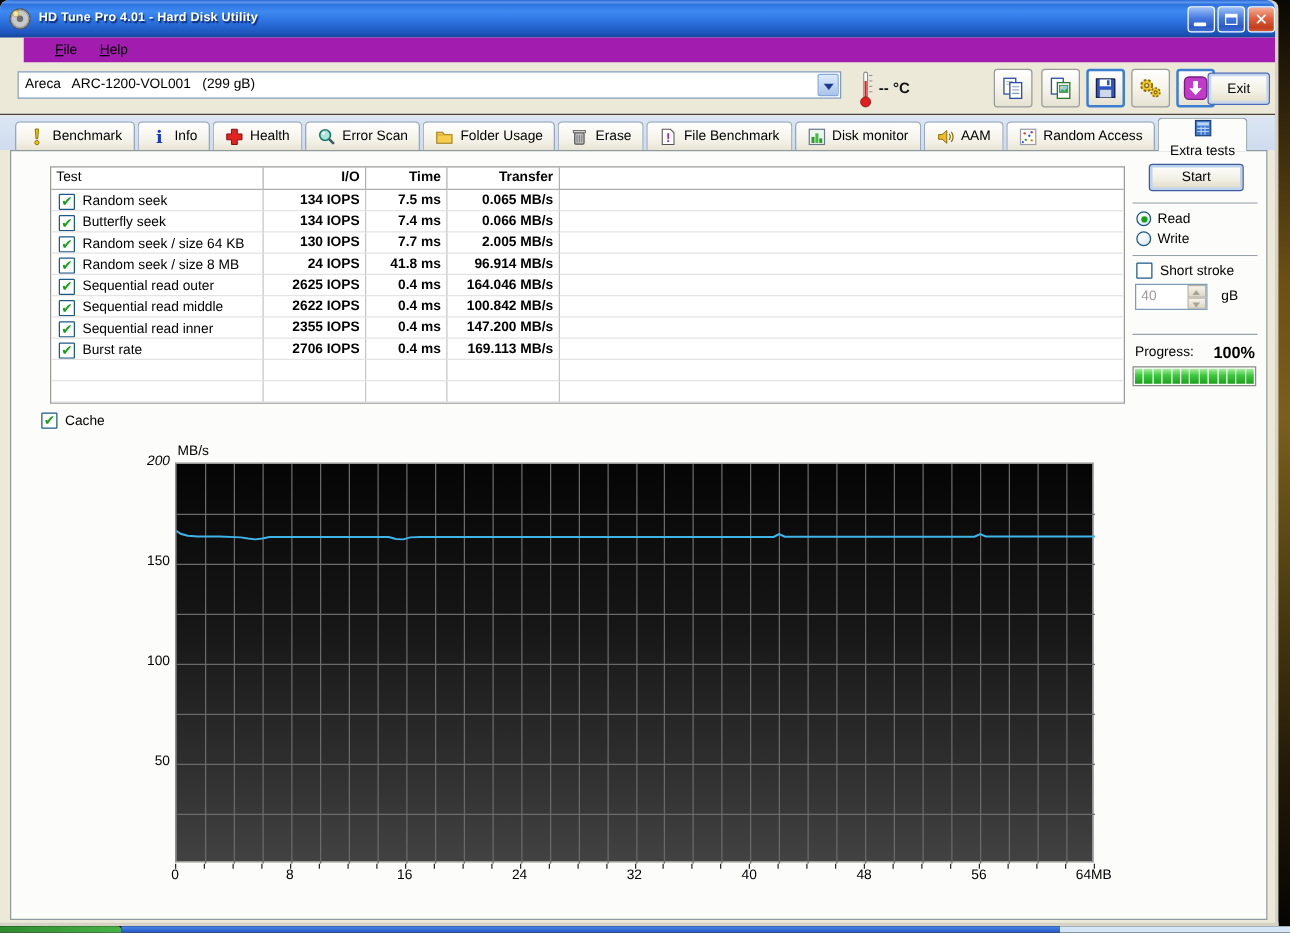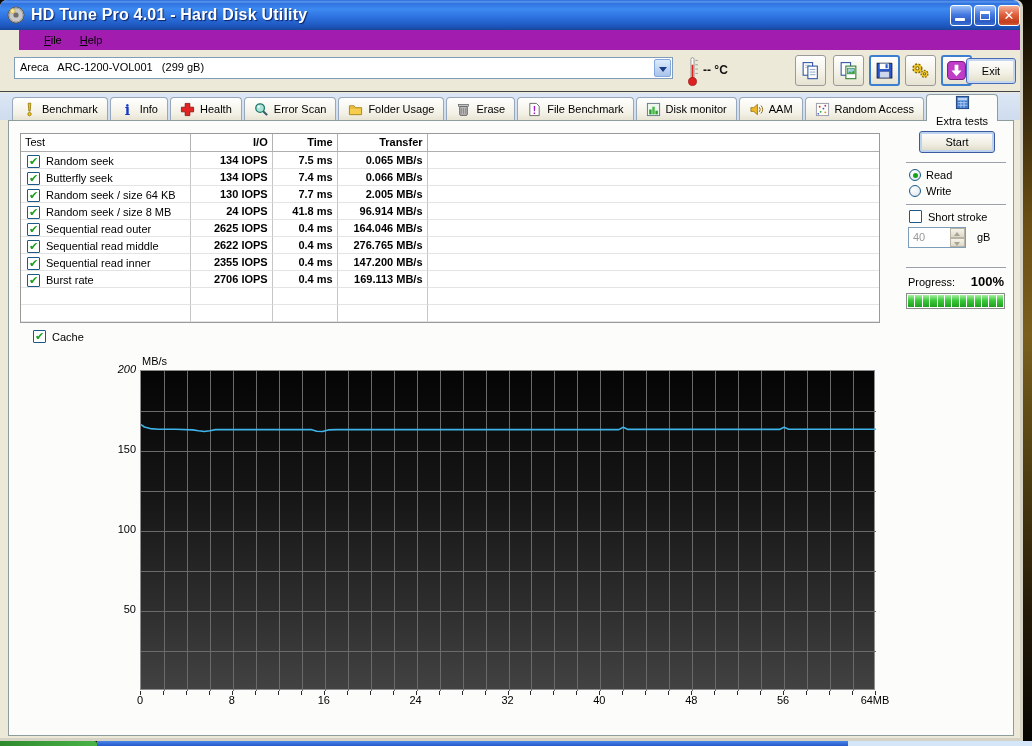--- a/index.html
+++ b/index.html
@@ -5,21 +5,21 @@
   html,body{margin:0;padding:0;width:1032px;height:746px;overflow:hidden;
     font-family:"Liberation Sans","DejaVu Sans",sans-serif;
     background:linear-gradient(180deg,#0a0804 0%,#241a08 8%,#6b4f15 30%,#7a5f1e 45%,#564414 60%,#241a08 82%,#050403 100%);}
   *{box-sizing:border-box;}
   .window{position:absolute;left:0;top:0;width:1023px;height:741px;background:#ece9d8;
     border-right:3px solid #d6d2c6;border-bottom:3px solid #d6d2c6;border-radius:7px 7px 0 0;}
   
   .titlebar{position:absolute;left:0;top:0;right:0;height:30px;border-radius:7px 7px 0 0;
     background:linear-gradient(180deg,#2b67d9 0%,#5a97ee 6%,#2f73e0 12%,#3d8af0 30%,#2e74e2 55%,#1d55bc 88%,#164798 100%);}
   .app-icon{position:absolute;left:7px;top:6px;width:18px;height:18px;}
-  .title-text{position:absolute;left:31px;top:0;line-height:29px;color:#fff;font-weight:bold;font-size:16px;
+  .title-text{position:absolute;left:31px;top:0;line-height:29px;color:#fff;font-weight:bold;font-size:10px;
     text-shadow:1px 1px 1px rgba(5,25,90,.9);letter-spacing:.2px;}
   .tb-btn{position:absolute;top:5px;width:22px;height:21px;border:1px solid #fff;border-radius:3px;cursor:default;}
   .btn-blue{background:linear-gradient(180deg,#9cc0f8 0%,#477ae0 45%,#2c5ac4 80%,#3a6ed4 100%);}
   .btn-red{background:linear-gradient(180deg,#f4b09a 0%,#e0613e 45%,#c23d1c 85%,#d65a36 100%);}
   .glyph-min{position:absolute;left:4px;bottom:4px;width:10px;height:3px;background:#fff;border-radius:1px;}
   .glyph-restore{position:absolute;left:5px;top:5px;width:10px;height:9px;border:1px solid #fff;border-top:3px solid #fff;background:transparent;}
   .glyph-close{position:absolute;left:0;top:0;width:100%;text-align:center;color:#fff;font-size:13px;line-height:19px;font-weight:bold;}
   
   .menubar{position:absolute;left:0;top:30px;right:0;height:20px;background:#a21caf;padding-left:16px;margin-left:19px;}
   .menu-item{display:inline-block;padding:3px 9px 2px 9px;font-size:11px;color:#000;}
@@ -48,21 +48,21 @@
   .tabs{position:absolute;left:12px;bottom:0;display:flex;align-items:flex-end;gap:2px;}
   .tab{display:flex;align-items:center;gap:5px;height:23px;padding:0 9px;font-size:11px;color:#000;
     background:linear-gradient(180deg,#ffffff 0%,#f3f1e6 70%,#e8e4d4 100%);
     border:1px solid #98a8bc;border-bottom:none;border-radius:4px 4px 0 0;position:relative;}
   .tab.active{height:27px;background:#fcfcfa;z-index:6;border-color:#8f9c9e;margin-bottom:-1px;padding-bottom:1px;flex-direction:column;}
   .tab-icon{width:15px;height:15px;display:inline-block;}
   .tab-icon svg{width:15px;height:15px;}
   
   .panel{position:absolute;left:8px;top:120px;width:1006px;height:616px;background:#fcfcfa;border:1px solid #8f9c9e;z-index:2;}
   
-  .rtable{position:absolute;left:20px;top:133px;width:860px;background:#fff;border:1px solid #9a9a9a;z-index:3;font-size:11px;}
+  .rtable{position:absolute;left:40px;top:133px;width:860px;background:#fff;border:1px solid #9a9a9a;z-index:3;font-size:11px;}
   .tr{display:flex;height:17px;}
   .tr.head{height:18px;}
   .td,.th{border-right:1px solid #c6c6c6;border-bottom:1px solid #e4e4e4;padding:2px 4px 0 4px;white-space:nowrap;overflow:hidden;color:#000;}
   .th{border-bottom:1px solid #aeaeae;border-right:1px solid #b2b2b2;}
   .td:last-child,.th:last-child{border-right:none;}
   .num{text-align:right;font-weight:bold;}
   .testcell{display:flex;align-items:center;gap:6px;padding-left:6px;}
   .cb{width:13px;height:13px;background:#fff;border:1px solid #1d5987;border-radius:1px;position:relative;flex:0 0 13px;}
   .cb.checked::after{content:"✔";position:absolute;left:1px;top:-1px;font-size:11px;color:#18a018;}
   
@@ -340,21 +340,21 @@
         <div class="td num" style="width: 90px;">164.046 MB/s</div>
         <div class="td" style="width: 452px;"></div>
       </div>
       <div class="tr">
         <div class="td testcell" style="width: 170px;">
           <span class="cb checked"></span>
           <span>Sequential read middle</span>
         </div>
         <div class="td num" style="width: 82px;">2622 IOPS</div>
         <div class="td num" style="width: 65px;">0.4 ms</div>
-        <div class="td num" style="width: 90px;">276.765 MB/s</div>
+        <div class="td num" style="width: 90px;">100.842 MB/s</div>
         <div class="td" style="width: 452px;"></div>
       </div>
       <div class="tr">
         <div class="td testcell" style="width: 170px;">
           <span class="cb checked"></span>
           <span>Sequential read inner</span>
         </div>
         <div class="td num" style="width: 82px;">2355 IOPS</div>
         <div class="td num" style="width: 65px;">0.4 ms</div>
         <div class="td num" style="width: 90px;">147.200 MB/s</div>

